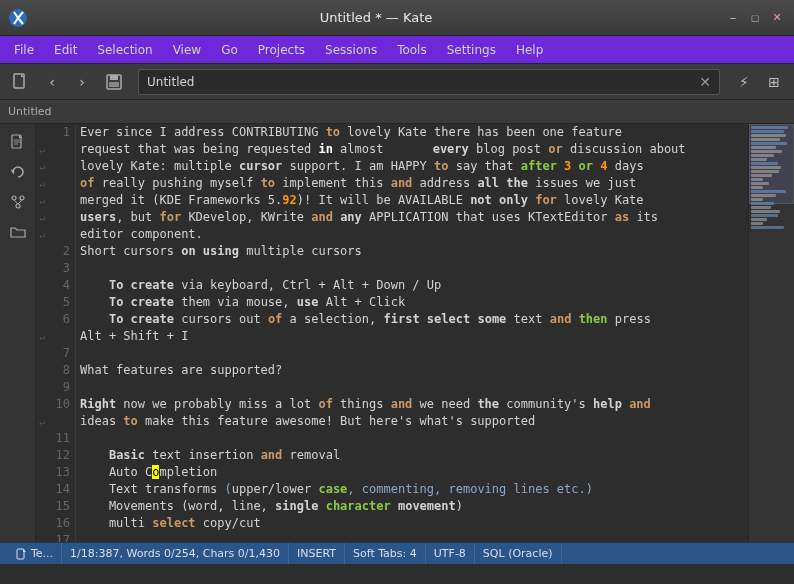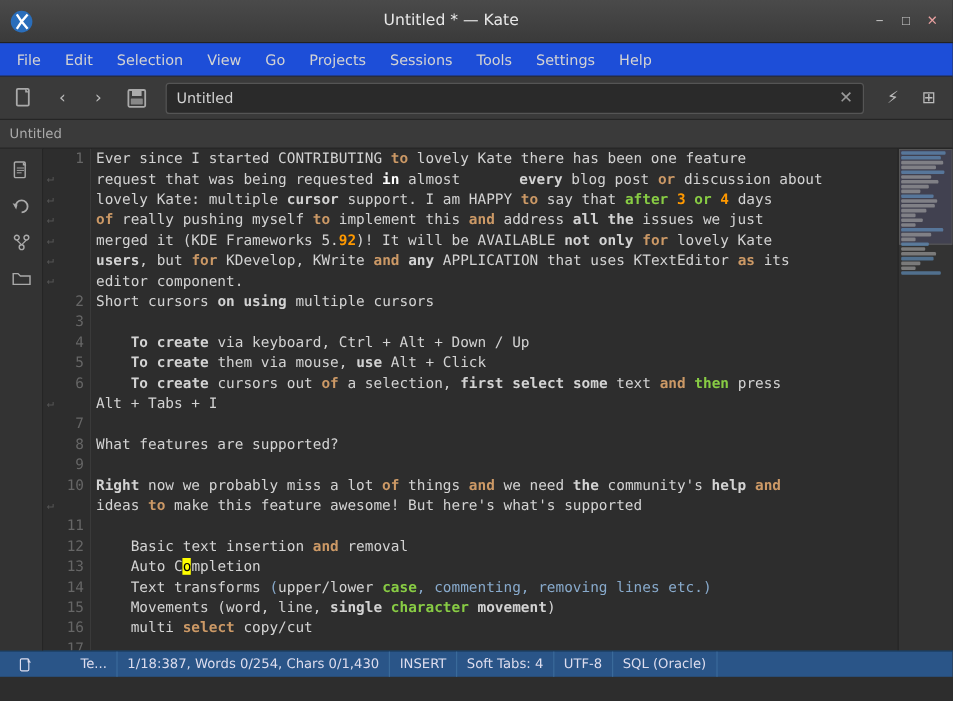--- a/index.html
+++ b/index.html
@@ -56,21 +56,21 @@
       cursor: pointer;
       font-size: 11px;
       color: #ccc;
       background: transparent;
       border: none;
     }
     #close-btn { color: #e8a0a0; }
 
     
     #menu-bar {
-      background: #1d4ed8;
+      background: #6d28d9;
       height: 28px;
       display: flex;
       align-items: center;
       padding: 0 4px;
       border-bottom: 1px solid #252525;
     }
     .menu-item {
       padding: 4px 10px;
       cursor: pointer;
       font-size: 12px;
@@ -253,21 +253,21 @@
       border-top: 1px solid #1a3a5a;
     }
     .status-item {
       padding: 0 8px;
       border-right: 1px solid #3a6a9a;
       height: 100%;
       display: flex;
       align-items: center;
       white-space: nowrap;
     }
-    .status-item:first-child { border-left: none; gap: 36px; }
+    .status-item:first-child { border-left: none; }
   </style>
 </head>
 <body>
 
 <div id="title-bar">
   <div id="title-bar-left">
     <div id="app-icon">
       <svg viewBox="0 0 20 20" xmlns="http://www.w3.org/2000/svg">
         <circle cx="10" cy="10" r="9" fill="#2a6ebb"></circle>
         <path d="M6 4 L10 10 L6 16 M10 10 L15 4 M10 10 L15 16" stroke="#fff" stroke-width="2" fill="none" stroke-linejoin="round"></path>
@@ -460,40 +460,40 @@
         <div style="display: flex; height: 17px; align-items: center;">
           <span style="width: 12px; text-align: center; color: rgb(85, 85, 85); font-size: 10px;"></span>
           <span style="width: 26px; text-align: right; padding-right: 4px; color: rgb(102, 102, 102); font-family: &quot;DejaVu Sans Mono&quot;, &quot;Courier New&quot;, monospace; font-size: 12px; line-height: 17px;">16</span>
         </div>
         <div style="display: flex; height: 17px; align-items: center;">
           <span style="width: 12px; text-align: center; color: rgb(85, 85, 85); font-size: 10px;"></span>
           <span style="width: 26px; text-align: right; padding-right: 4px; color: rgb(102, 102, 102); font-family: &quot;DejaVu Sans Mono&quot;, &quot;Courier New&quot;, monospace; font-size: 12px; line-height: 17px;">17</span>
         </div>
       </div>
     <div id="editor-content">
-    <div class="code-line"><span>Ever since I started CONTRIBUTING </span><span style="font-weight: bold; color: rgb(204, 153, 102);">to</span><span> lovely Kate there has been one feature</span></div>
+    <div class="code-line"><span>Ever since I address CONTRIBUTING </span><span style="font-weight: bold; color: rgb(204, 153, 102);">to</span><span> lovely Kate there has been one feature</span></div>
         <div class="code-line"><span>request that was being requested </span><span style="font-weight: bold; color: #ffffff;">in</span><span> almost </span><span style="font-weight: bold; margin-left: 42px;">every</span><span> blog post </span><span style="font-weight: bold; color: rgb(204, 153, 102);">or</span><span> discussion about</span></div>
         <div class="code-line"><span>lovely Kate: multiple </span><span style="font-weight: bold;">cursor</span><span> support. I am HAPPY </span><span style="font-weight: bold; color: rgb(204, 153, 102);">to</span><span> say that </span><span style="color: rgb(136, 204, 68); font-weight: bold;">after</span><span> </span><span style="color: rgb(255, 153, 0); font-weight: bold;">3</span><span> </span><span style="color: rgb(136, 204, 68); font-weight: bold;">or</span><span> </span><span style="color: rgb(255, 153, 0); font-weight: bold;">4</span><span> days</span></div>
         <div class="code-line"><span style="font-weight: bold; color: rgb(204, 153, 102);">of</span><span> really pushing myself </span><span style="font-weight: bold; color: rgb(204, 153, 102);">to</span><span> implement this </span><span style="font-weight: bold; color: rgb(204, 153, 102);">and</span><span> address </span><span style="font-weight: bold;">all the</span><span> issues we just</span></div>
         <div class="code-line"><span>merged it (KDE Frameworks 5.</span><span style="color: rgb(255, 153, 0); font-weight: bold;">92</span><span>)! It will be AVAILABLE </span><span style="font-weight: bold;">not only</span><span> </span><span style="font-weight: bold; color: rgb(204, 153, 102);">for</span><span> lovely Kate</span></div>
         <div class="code-line"><span style="font-weight: bold;">users</span><span>, but </span><span style="font-weight: bold; color: rgb(204, 153, 102);">for</span><span> KDevelop, KWrite </span><span style="font-weight: bold; color: rgb(204, 153, 102);">and</span><span> </span><span style="font-weight: bold;">any</span><span> APPLICATION that uses KTextEditor </span><span style="font-weight: bold; color: rgb(204, 153, 102);">as</span><span> its</span></div>
         <div class="code-line"><span>editor component.</span></div>
         <div class="code-line"><span>Short cursors </span><span style="font-weight: bold;">on</span><span> </span><span style="font-weight: bold;">using</span><span> multiple cursors</span></div>
         <div class="code-line"><span></span></div>
         <div class="code-line"><span>    </span><span style="font-weight: bold;">To</span><span> </span><span style="font-weight: bold;">create</span><span> via keyboard, Ctrl + Alt + Down / Up</span></div>
         <div class="code-line"><span>    </span><span style="font-weight: bold;">To</span><span> </span><span style="font-weight: bold;">create</span><span> them via mouse, </span><span style="font-weight: bold;">use</span><span> Alt + Click</span></div>
         <div class="code-line"><span>    </span><span style="font-weight: bold;">To</span><span> </span><span style="font-weight: bold;">create</span><span> cursors out </span><span style="font-weight: bold; color: rgb(204, 153, 102);">of</span><span> a selection, </span><span style="font-weight: bold;">first</span><span> </span><span style="font-weight: bold;">select</span><span> </span><span style="font-weight: bold;">some</span><span> text </span><span style="font-weight: bold; color: rgb(204, 153, 102);">and</span><span> </span><span style="color: rgb(136, 204, 68); font-weight: bold;">then</span><span> press</span></div>
-        <div class="code-line"><span>Alt + Tabs + I</span></div>
+        <div class="code-line"><span>Alt + Shift + I</span></div>
         <div class="code-line"><span></span></div>
         <div class="code-line"><span>What features are supported?</span></div>
         <div class="code-line"><span></span></div>
         <div class="code-line"><span style="font-weight: bold;">Right</span><span> now we probably miss a lot </span><span style="font-weight: bold; color: rgb(204, 153, 102);">of</span><span> things </span><span style="font-weight: bold; color: rgb(204, 153, 102);">and</span><span> we need </span><span style="font-weight: bold;">the</span><span> community's </span><span style="font-weight: bold;">help</span><span> </span><span style="font-weight: bold; color: rgb(204, 153, 102);">and</span></div>
         <div class="code-line"><span>ideas </span><span style="font-weight: bold; color: rgb(204, 153, 102);">to</span><span> make this feature awesome! But here's what's supported</span></div>
         <div class="code-line"><span></span></div>
-        <div class="code-line"><span>    </span><span style="font-weight: normal;">Basic</span><span> text insertion </span><span style="font-weight: bold; color: rgb(204, 153, 102);">and</span><span> removal</span></div>
+        <div class="code-line"><span>    </span><span style="font-weight: bold;">Basic</span><span> text insertion </span><span style="font-weight: bold; color: rgb(204, 153, 102);">and</span><span> removal</span></div>
         <div class="code-line"><span>    Auto C</span><span style="background: rgb(255, 255, 0); color: rgb(0, 0, 0);">o</span><span>mpletion</span></div>
         <div class="code-line"><span>    Text transforms </span><span style="color: rgb(136, 170, 204);">(</span><span>upper/lower </span><span style="color: rgb(136, 204, 68); font-weight: bold;">case</span><span style="color: rgb(136, 170, 204);">, commenting, removing lines etc.)</span></div>
         <div class="code-line"><span>    Movements (word, line, </span><span style="font-weight: bold;">single</span><span> </span><span style="color: rgb(136, 204, 68); font-weight: bold;">character</span><span> </span><span style="font-weight: bold;">movement</span><span>)</span></div>
         <div class="code-line"><span>    multi </span><span style="font-weight: bold; color: rgb(204, 153, 102);">select</span><span> copy/cut</span></div>
         <div class="code-line"><span></span></div>
       </div>
     <div id="minimap">
       <div id="minimap-viewport"></div>
       <div id="minimap-content">
         <div class="mini-line" style="background:#6699cc; width:90%;"></div>

